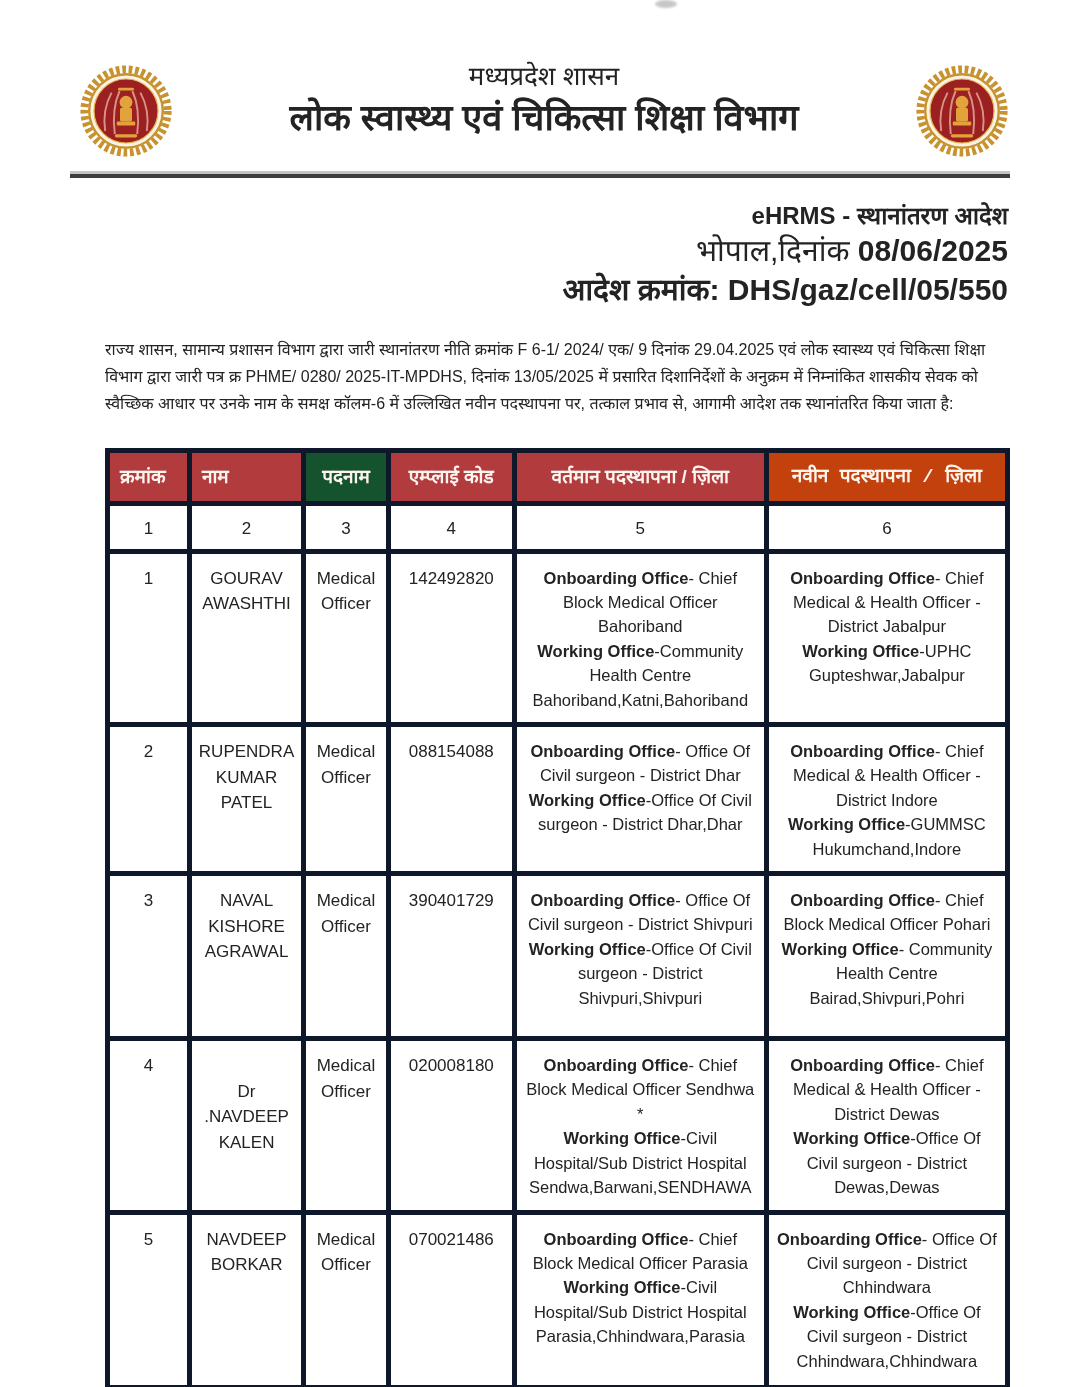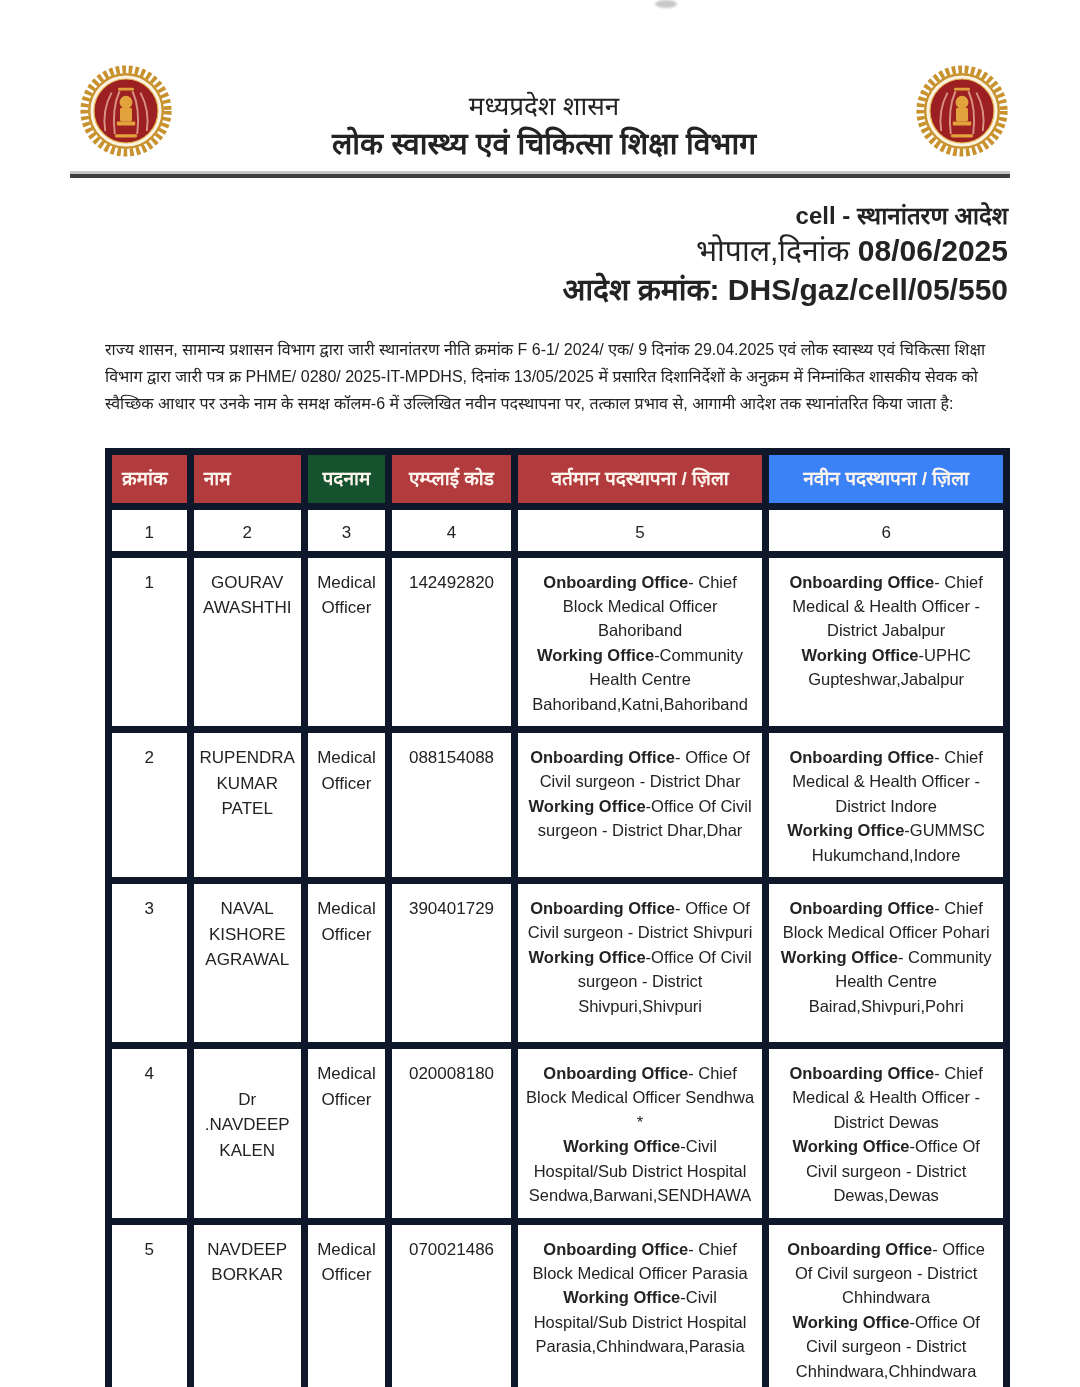--- a/index.html
+++ b/index.html
@@ -10,26 +10,26 @@
     background:#ffffff;
     font-family:"Liberation Sans","DejaVu Sans",sans-serif;
     color:#232323;
     overflow:hidden;
   }
   .scan-smudge {
     position:absolute; top:0; left:655px; width:22px; height:8px;
     background:#9a9a9a; border-radius:50%; opacity:.55; filter:blur(1px);
   }
   
-  .letterhead { display:flex; align-items:flex-end; padding:60px 70px 0 78px; }
+  .letterhead { display:flex; align-items:flex-start; padding:60px 70px 0 78px; }
   .emblem { width:96px; height:102px; flex:0 0 auto; }
   .emblem svg { width:100%; height:100%; }
   .lh-text { flex:1 1 auto; text-align:center; padding:0 10px; }
   .lh1 { font-size:26px; line-height:1.25; }
-  .lh2 { font-size:30px; font-weight:bold; line-height:1.25; margin-top:2px; }
+  .lh2 { font-size:36px; font-weight:bold; line-height:1.25; margin-top:2px; }
   .lh3 { font-size:26px; line-height:1.25; margin-top:2px; }
   .rule {
     margin:12px 70px 0 70px; height:4px; background:#3e3e3e;
     box-shadow:0 -3px 0 rgba(150,150,150,.55);
   }
   
   .order-meta { text-align:right; padding:22px 72px 0 0; }
   .om-title { font-size:24px; font-weight:bold; line-height:1.3; }
   .om-line  { font-size:30px; line-height:1.3; }
   .om-line b { font-weight:bold; }
@@ -39,21 +39,21 @@
     margin:28px 70px 0 105px;
     font-size:16px; line-height:1.68; text-align:left;
   }
   
   table.transfer-table {
     border-collapse:collapse; table-layout:fixed;
     margin:30px 0 0 105px; width:905px;
     background:#fff;
   }
   .transfer-table th, .transfer-table td {
-    border:7px solid #0f172a; vertical-align:top; overflow:hidden;
+    border:5px solid #0f172a; vertical-align:top; overflow:hidden;
   }
   .transfer-table thead th {
     color:#fdf4ee; font-size:19px; font-weight:bold;
     padding:13px 8px 12px 8px; text-align:center; line-height:1.2;
   }
   .transfer-table thead th.th-left { text-align:left; padding-left:10px; }
   tr.num-row { height:48px; }
   tr.num-row td { text-align:center; font-size:17px; padding-top:13px; }
   tr.data-row td { text-align:center; font-size:17px; line-height:1.5; padding:12px 5px 8px 5px; }
   tr.data-row td.office { font-size:16.5px; line-height:1.48; padding:12px 7px 10px 7px;margin-left:48px; }
@@ -115,21 +115,21 @@
     <rect x="48.5" y="76" width="23" height="5" rx="1.5"></rect>
     <rect x="50" y="34" width="20" height="3.4" rx="1.7"></rect>
     <rect x="46" y="92" width="28" height="4" rx="2"></rect>
   </g>
 </svg></div>
   </header>
 
   <div class="rule"></div>
 
   <section class="order-meta">
-    <div class="om-title">cell - स्थानांतरण आदेश</div>
+    <div class="om-title">eHRMS - स्थानांतरण आदेश</div>
     <div class="om-line"><span>भोपाल,दिनांक </span><b>08/06/2025</b></div>
     <div class="om-line om-bold"><span>आदेश क्रमांक: </span><span>DHS/gaz/cell/05/550</span></div>
   </section>
 
   <p class="body-para">राज्य शासन, सामान्य प्रशासन विभाग द्वारा जारी स्थानांतरण नीति क्रमांक F 6-1/ 2024/ एक/ 9 दिनांक 29.04.2025 एवं लोक स्वास्थ्य एवं चिकित्सा शिक्षा विभाग द्वारा जारी पत्र क्र PHME/ 0280/ 2025-IT-MPDHS, दिनांक 13/05/2025 में प्रसारित दिशानिर्देशों के अनुक्रम में निम्नांकित शासकीय सेवक को स्वैच्छिक आधार पर उनके नाम के समक्ष कॉलम-6 में उल्लिखित नवीन पदस्थापना पर, तत्काल प्रभाव से, आगामी आदेश तक स्थानांतरित किया जाता है:</p>
 
   <table class="transfer-table">
     <colgroup>
       <col style="width:9.1%">
         <col style="width:12.7%">
@@ -138,21 +138,21 @@
         <col style="width:28.0%">
         <col style="width:26.8%">
     </colgroup>
     <thead>
         <tr>
           <th class="th-left" style="background: rgb(178, 59, 61);">क्रमांक</th>
           <th class="th-left" style="background: rgb(178, 59, 61);">नाम</th>
           <th style="background: #14532d;">पदनाम</th>
           <th style="background: rgb(178, 59, 61);">एम्प्लाई कोड</th>
           <th style="background: rgb(178, 59, 61);">वर्तमान पदस्थापना / ज़िला</th>
-          <th style="background: #3b82f6;">नवीन पदस्थापना / ज़िला</th>
+          <th style="background: #c2410c; font-family: Liberation Mono, monospace;">नवीन पदस्थापना / ज़िला</th>
         </tr>
       </thead>
     <tbody>
         <tr class="num-row">
           <td>1</td>
           <td>2</td>
           <td>3</td>
           <td>4</td>
           <td>5</td>
           <td>6</td>

